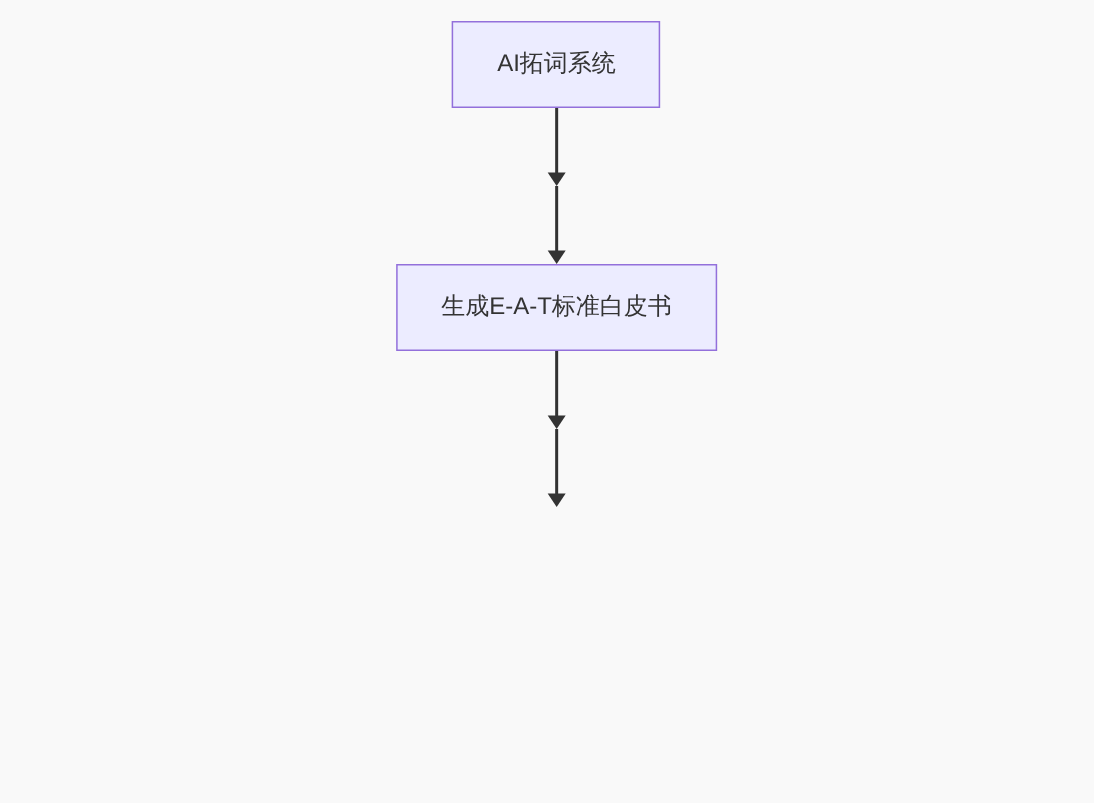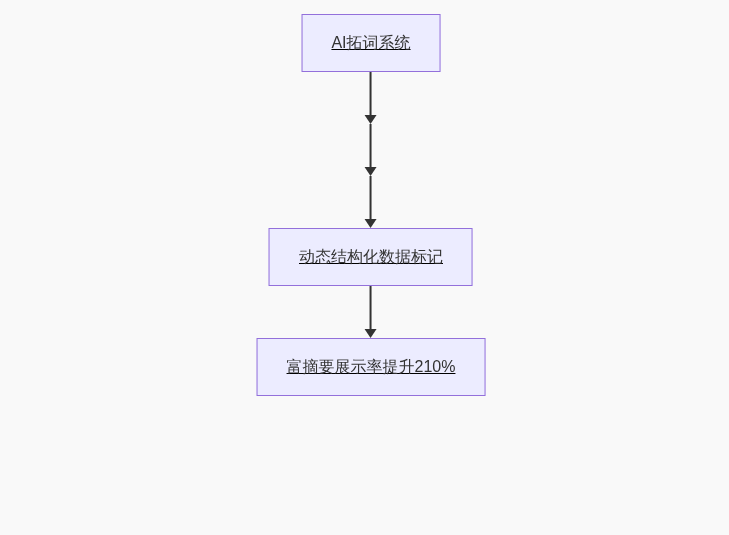--- a/index.html
+++ b/index.html
@@ -23,21 +23,20 @@
     position: relative;
   }
   .flow {
     position: absolute;
     left: 371px;
     top: 14px;
     transform: translateX(-50%);
     display: flex;
     flex-direction: column;
     align-items: center;
-    text-decoration: underline;
   }
   .node {
     background: var(--node-fill);
     border: 1px solid var(--node-border);
     color: var(--node-text);
     font-size: 16px;
     line-height: 1;
     padding: 20px 29px;
     white-space: nowrap;
     text-align: center;
@@ -80,28 +79,27 @@
     <div class="line"></div>
     <div class="head"></div>
   </div>
 
 
   <div class="arrow">
     <div class="line"></div>
     <div class="head"></div>
   </div>
 
+  <div class="node">生成E-A-T标准白皮书</div>
 
   <div class="arrow">
     <div class="line"></div>
     <div class="head"></div>
   </div>
 
-  <div class="node">动态结构化数据标记</div>
 
   <div class="arrow">
     <div class="line"></div>
     <div class="head"></div>
   </div>
 
-  <div class="node">富摘要展示率提升210%</div>
 
 </div>
 
 </body></html>

